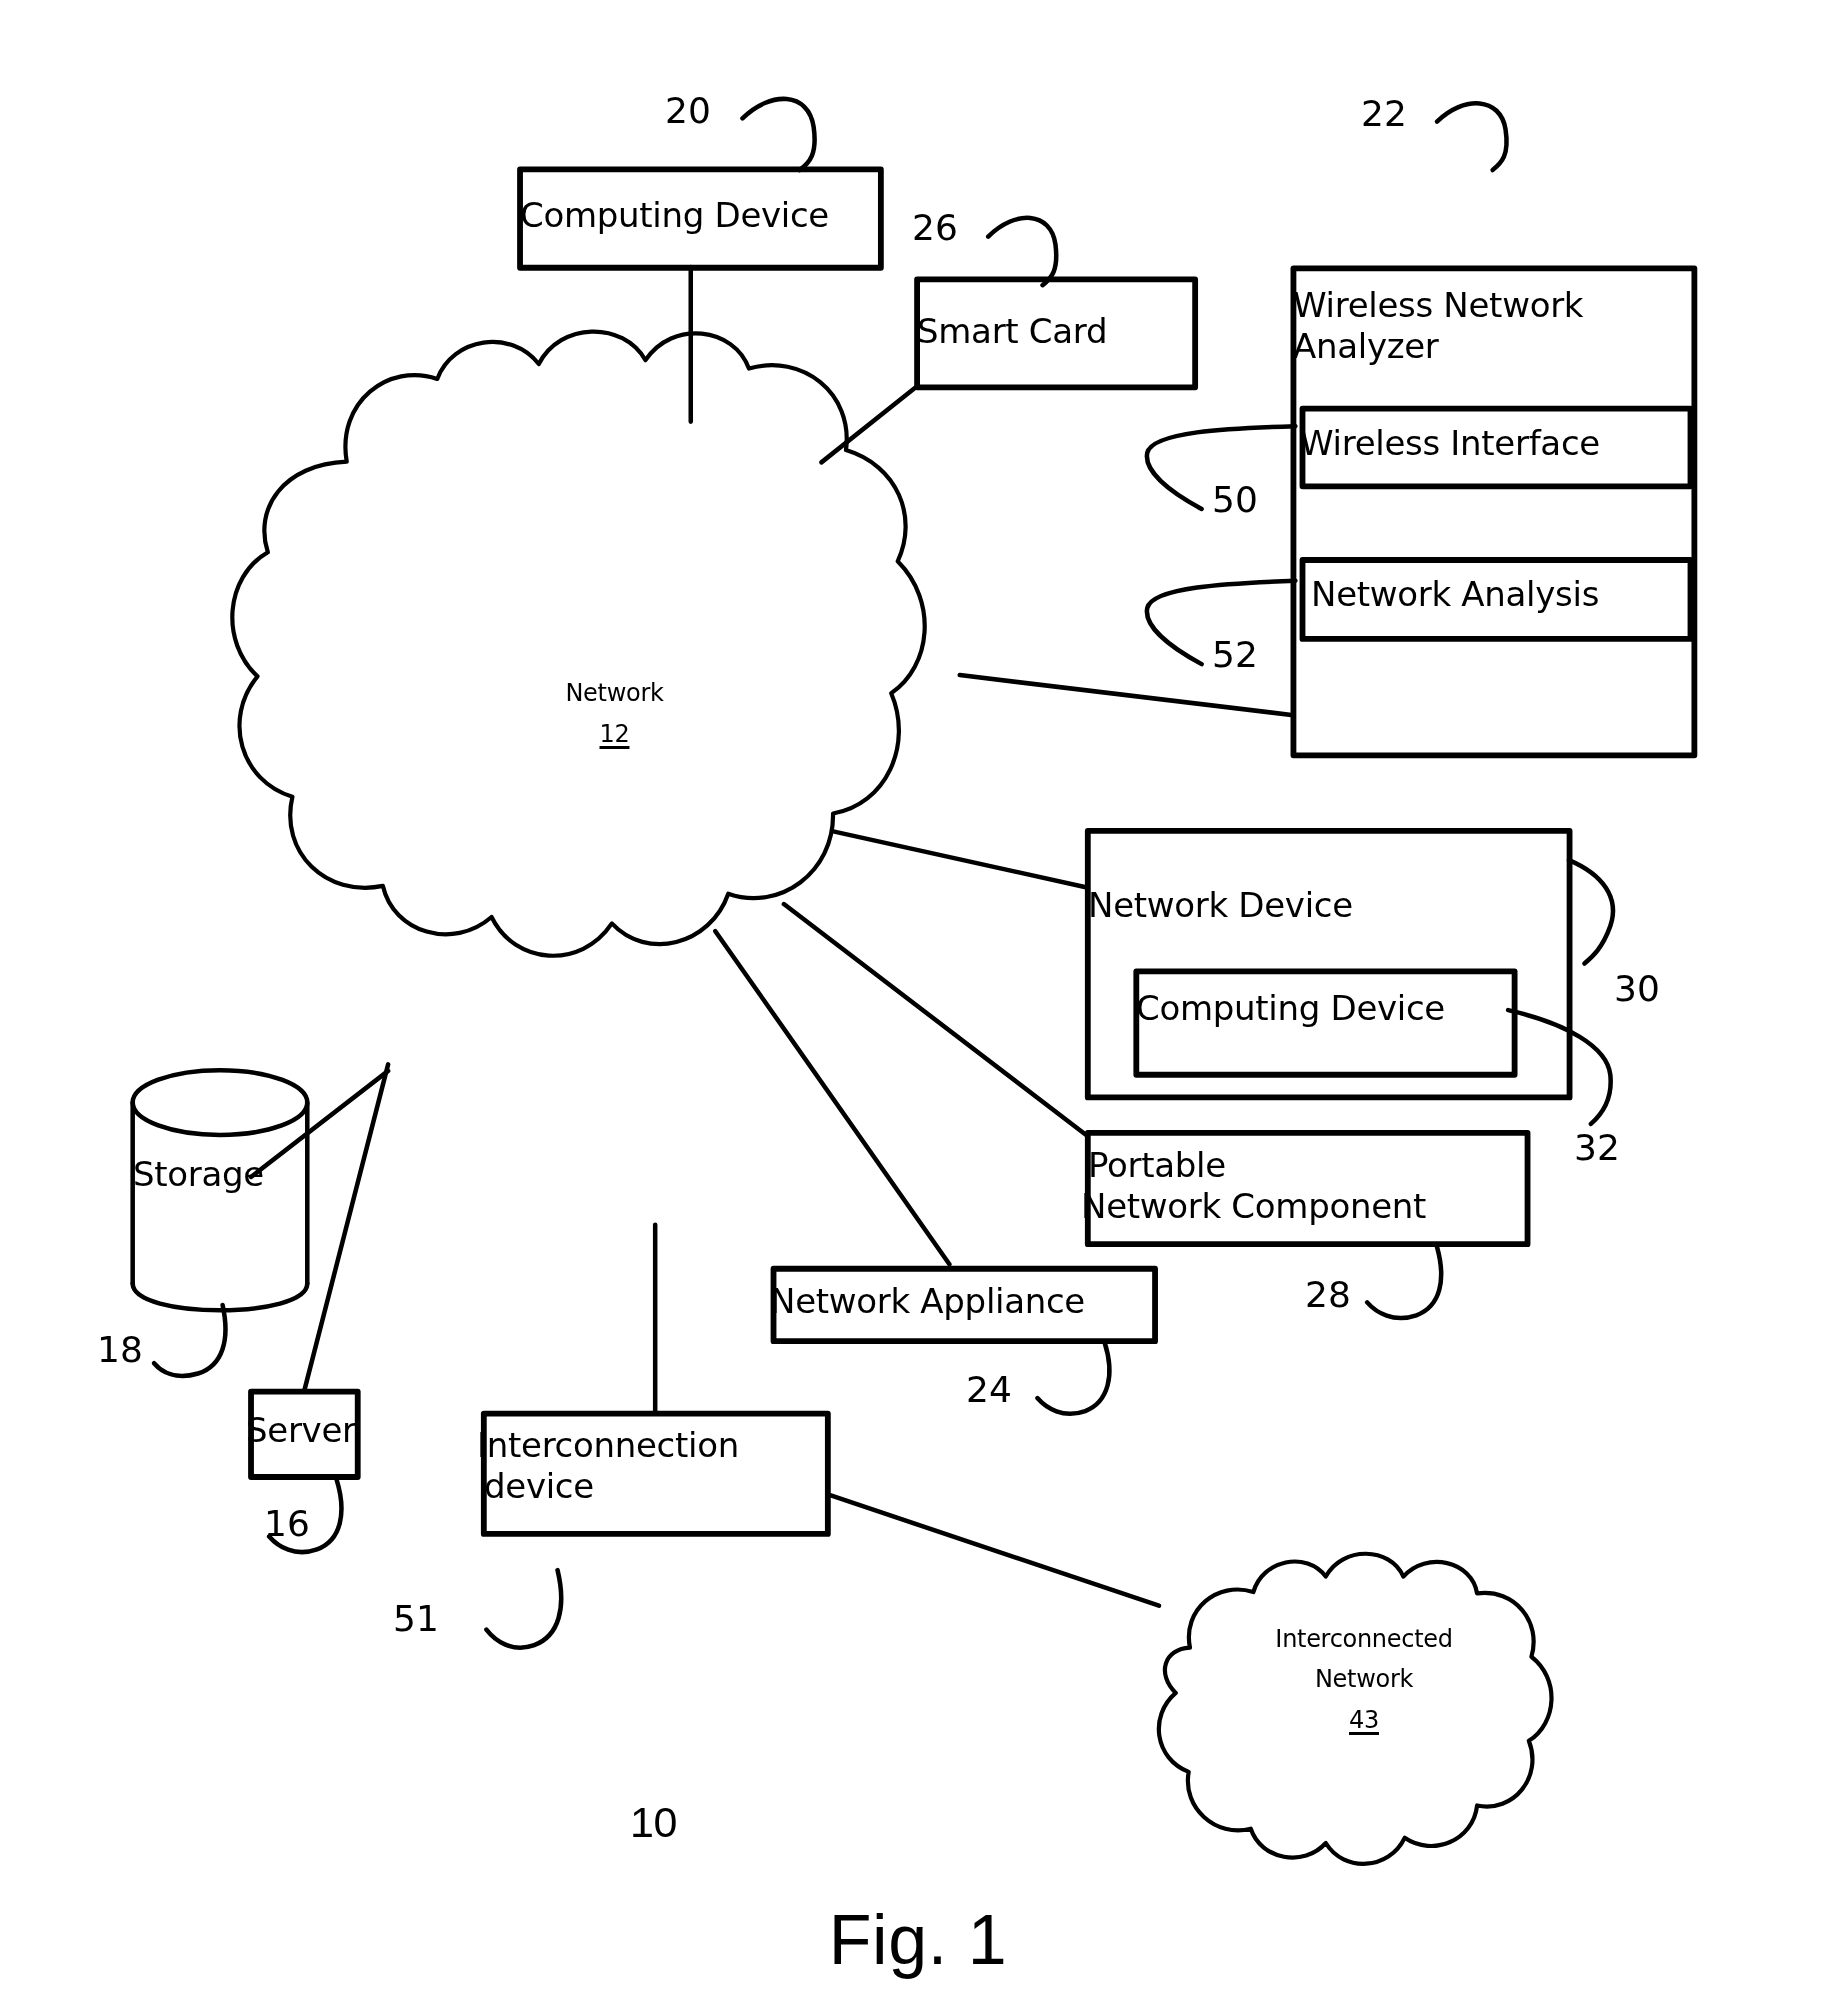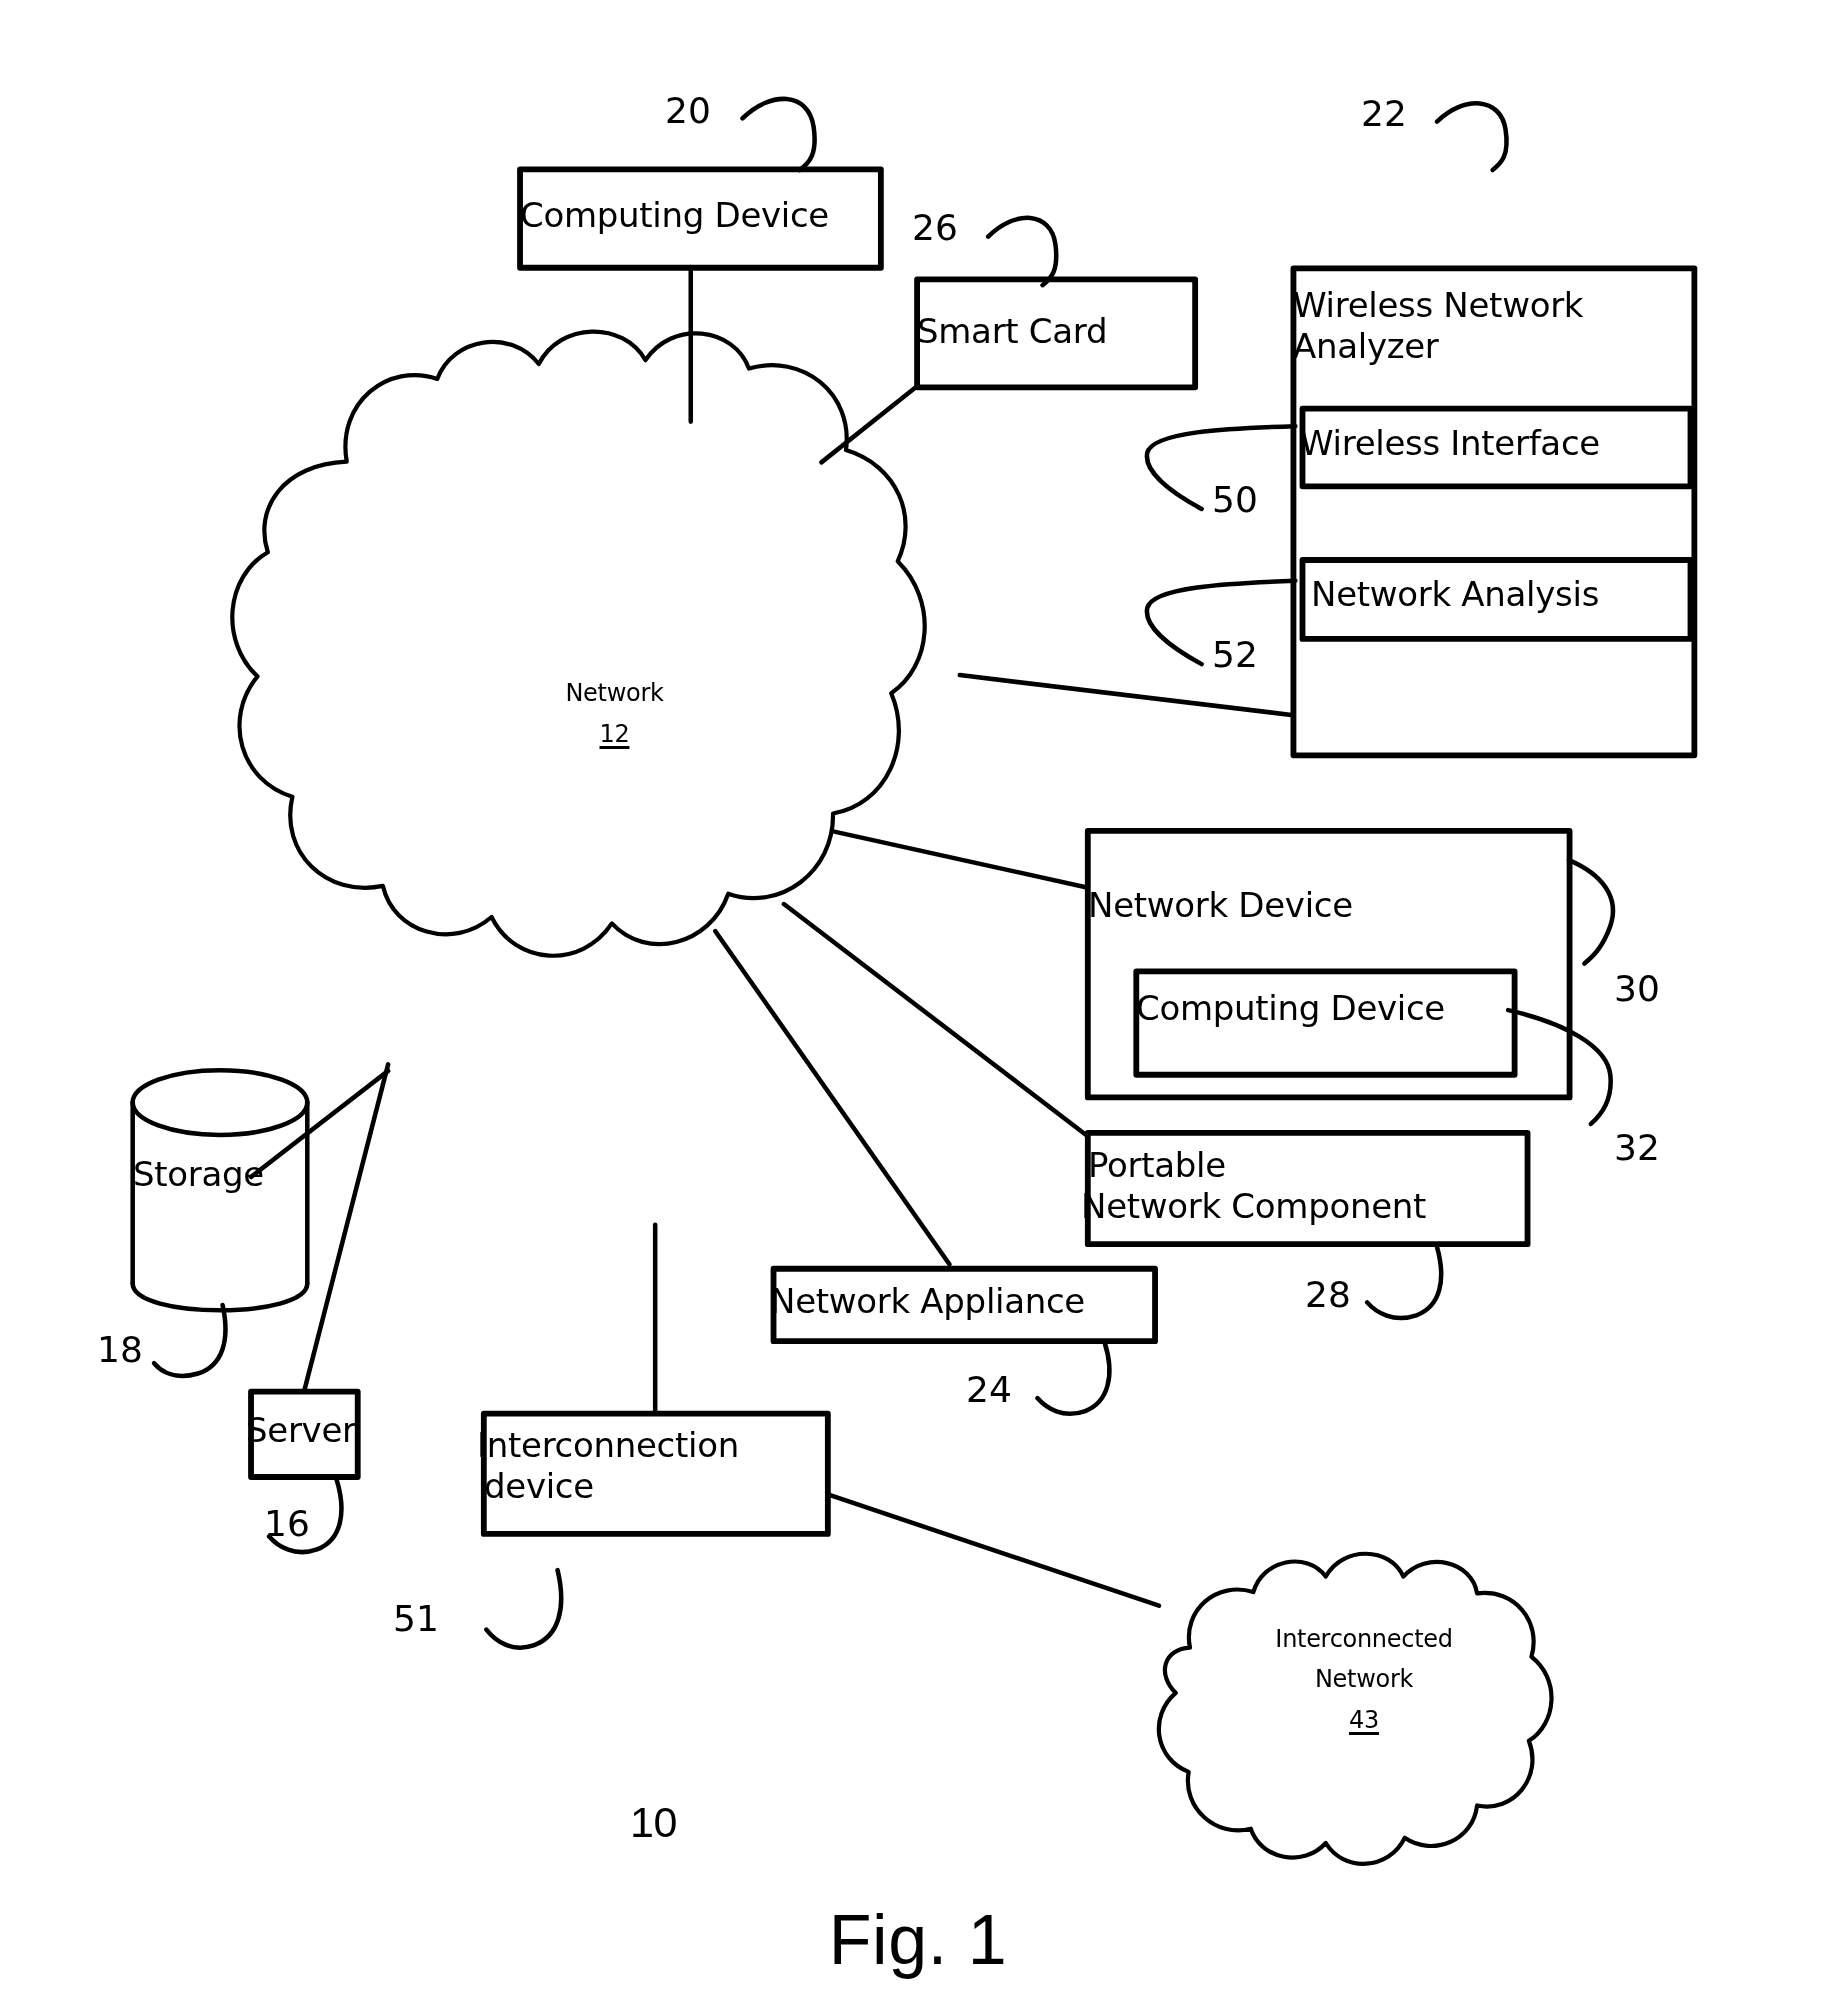--- a/index.html
+++ b/index.html
@@ -187,21 +187,21 @@
   <div class="lbl boxlabel" style="left:1311px; top:575px; width:388px; text-align:left;">Network Analysis</div>
   <div class="lbl reflbl" style="left:1212px; top:635px;">52</div>
 
   <div class="lbl cloudlabel" style="left:440px; top:680px; width:349px;">Network</div>
   <div class="lbl cloudlabel underline" style="left:440px; top:721px; width:349px;">12</div>
 
   <div class="lbl boxlabel" style="left:1088px; top:886px; width:482px;">Network Device</div>
   <div class="lbl reflbl" style="left:1614px; top:969px;">30</div>
 
   <div class="lbl boxlabel" style="left:1136px; top:989px; width:382px;">Computing Device</div>
-  <div class="lbl reflbl" style="left:1574px; top:1128px;margin-left:40px;">32</div>
+  <div class="lbl reflbl" style="left:1574px; top:1128px;">32</div>
 
   <div class="lbl boxlabel" style="left:1081px; top:1187px; width:453px;">Network Component</div>
   <div class="lbl boxlabel" style="left:1088px; top:1146px; width:440px;">Portable</div>
   <div class="lbl reflbl" style="left:1305px; top:1275px;">28</div>
 
   <div class="lbl boxlabel" style="left:770px; top:1282px; width:388px;">Network Appliance</div>
   <div class="lbl reflbl" style="left:966px; top:1370px;">24</div>
 
   <div class="lbl boxlabel" style="left:133px; top:1155px; width:176px;">Storage</div>
   <div class="lbl reflbl" style="left:97px; top:1330px;">18</div>

